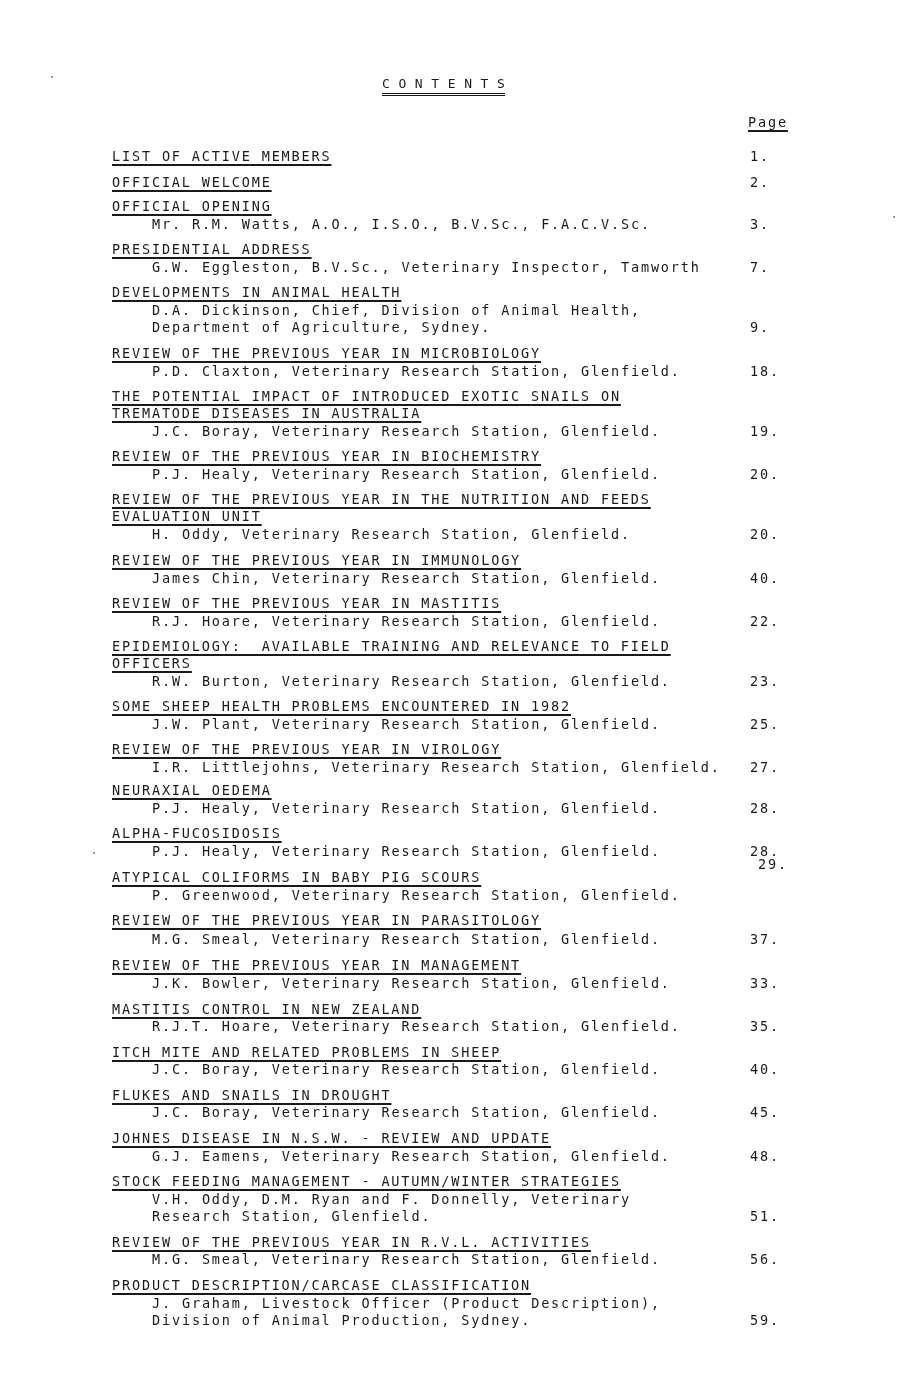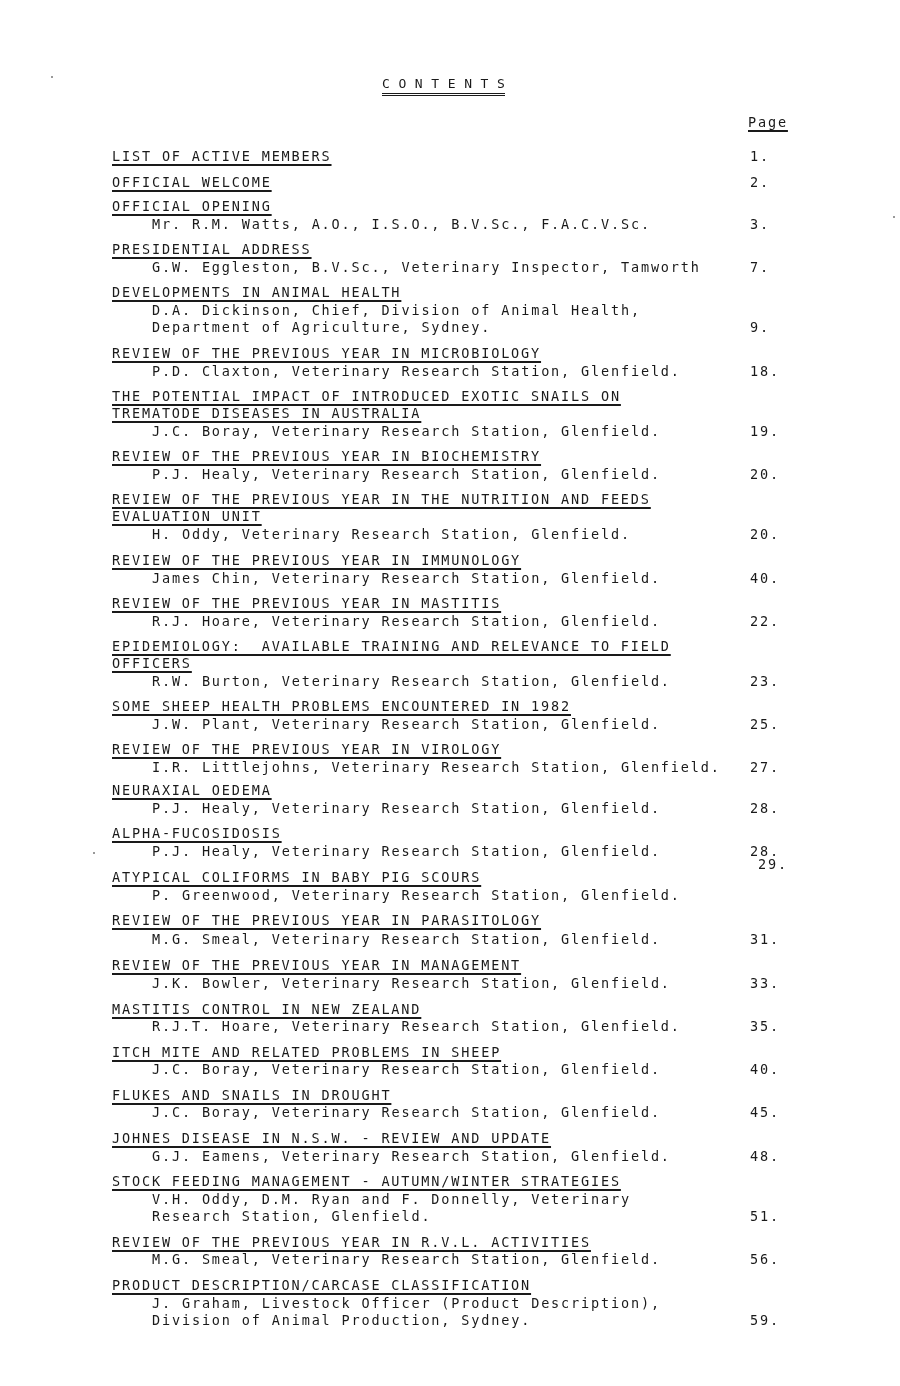--- a/index.html
+++ b/index.html
@@ -123,21 +123,21 @@
 
   <div>
     <div class="t heading" style="left:112px; top:877px;">ATYPICAL COLIFORMS IN BABY PIG SCOURS</div>
     <div class="t" style="left:152px; top:895px;">P. Greenwood, Veterinary Research Station, Glenfield.</div>
     <div class="t" style="left:750px; top:864px;margin-left:8px;">29.</div>
   </div>
 
   <div>
     <div class="t heading" style="left:112px; top:920px;">REVIEW OF THE PREVIOUS YEAR IN PARASITOLOGY</div>
     <div class="t" style="left:152px; top:939px;">M.G. Smeal, Veterinary Research Station, Glenfield.</div>
-    <div class="t" style="left:750px; top:939px;">31.</div>
+    <div class="t" style="left:750px; top:939px;">37.</div>
   </div>
 
   <div>
     <div class="t heading" style="left:112px; top:965px;">REVIEW OF THE PREVIOUS YEAR IN MANAGEMENT</div>
     <div class="t" style="left:152px; top:983px;">J.K. Bowler, Veterinary Research Station, Glenfield.</div>
     <div class="t" style="left:750px; top:983px;">33.</div>
   </div>
 
   <div>
     <div class="t heading" style="left:112px; top:1009px;">MASTITIS CONTROL IN NEW ZEALAND</div>

